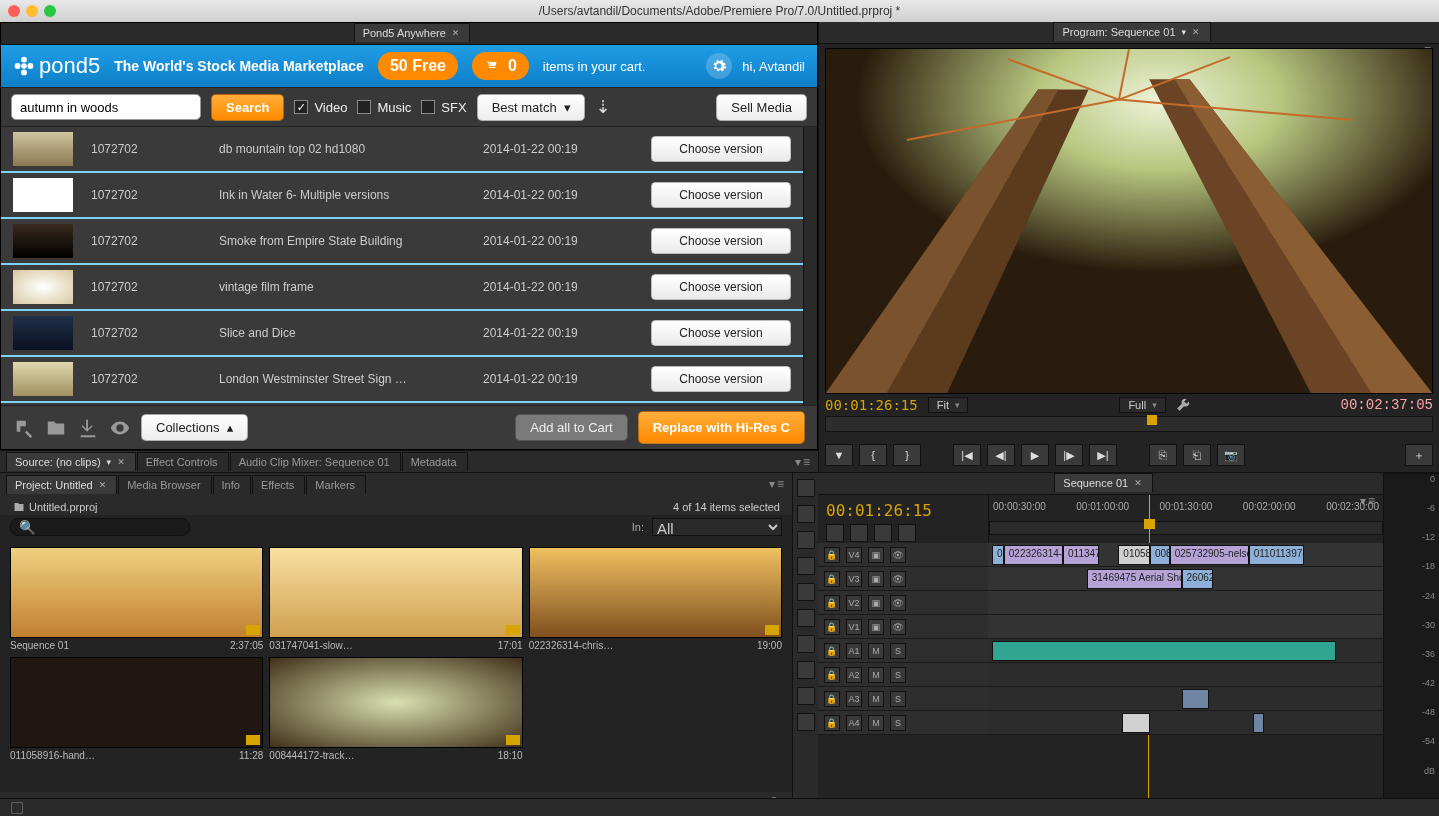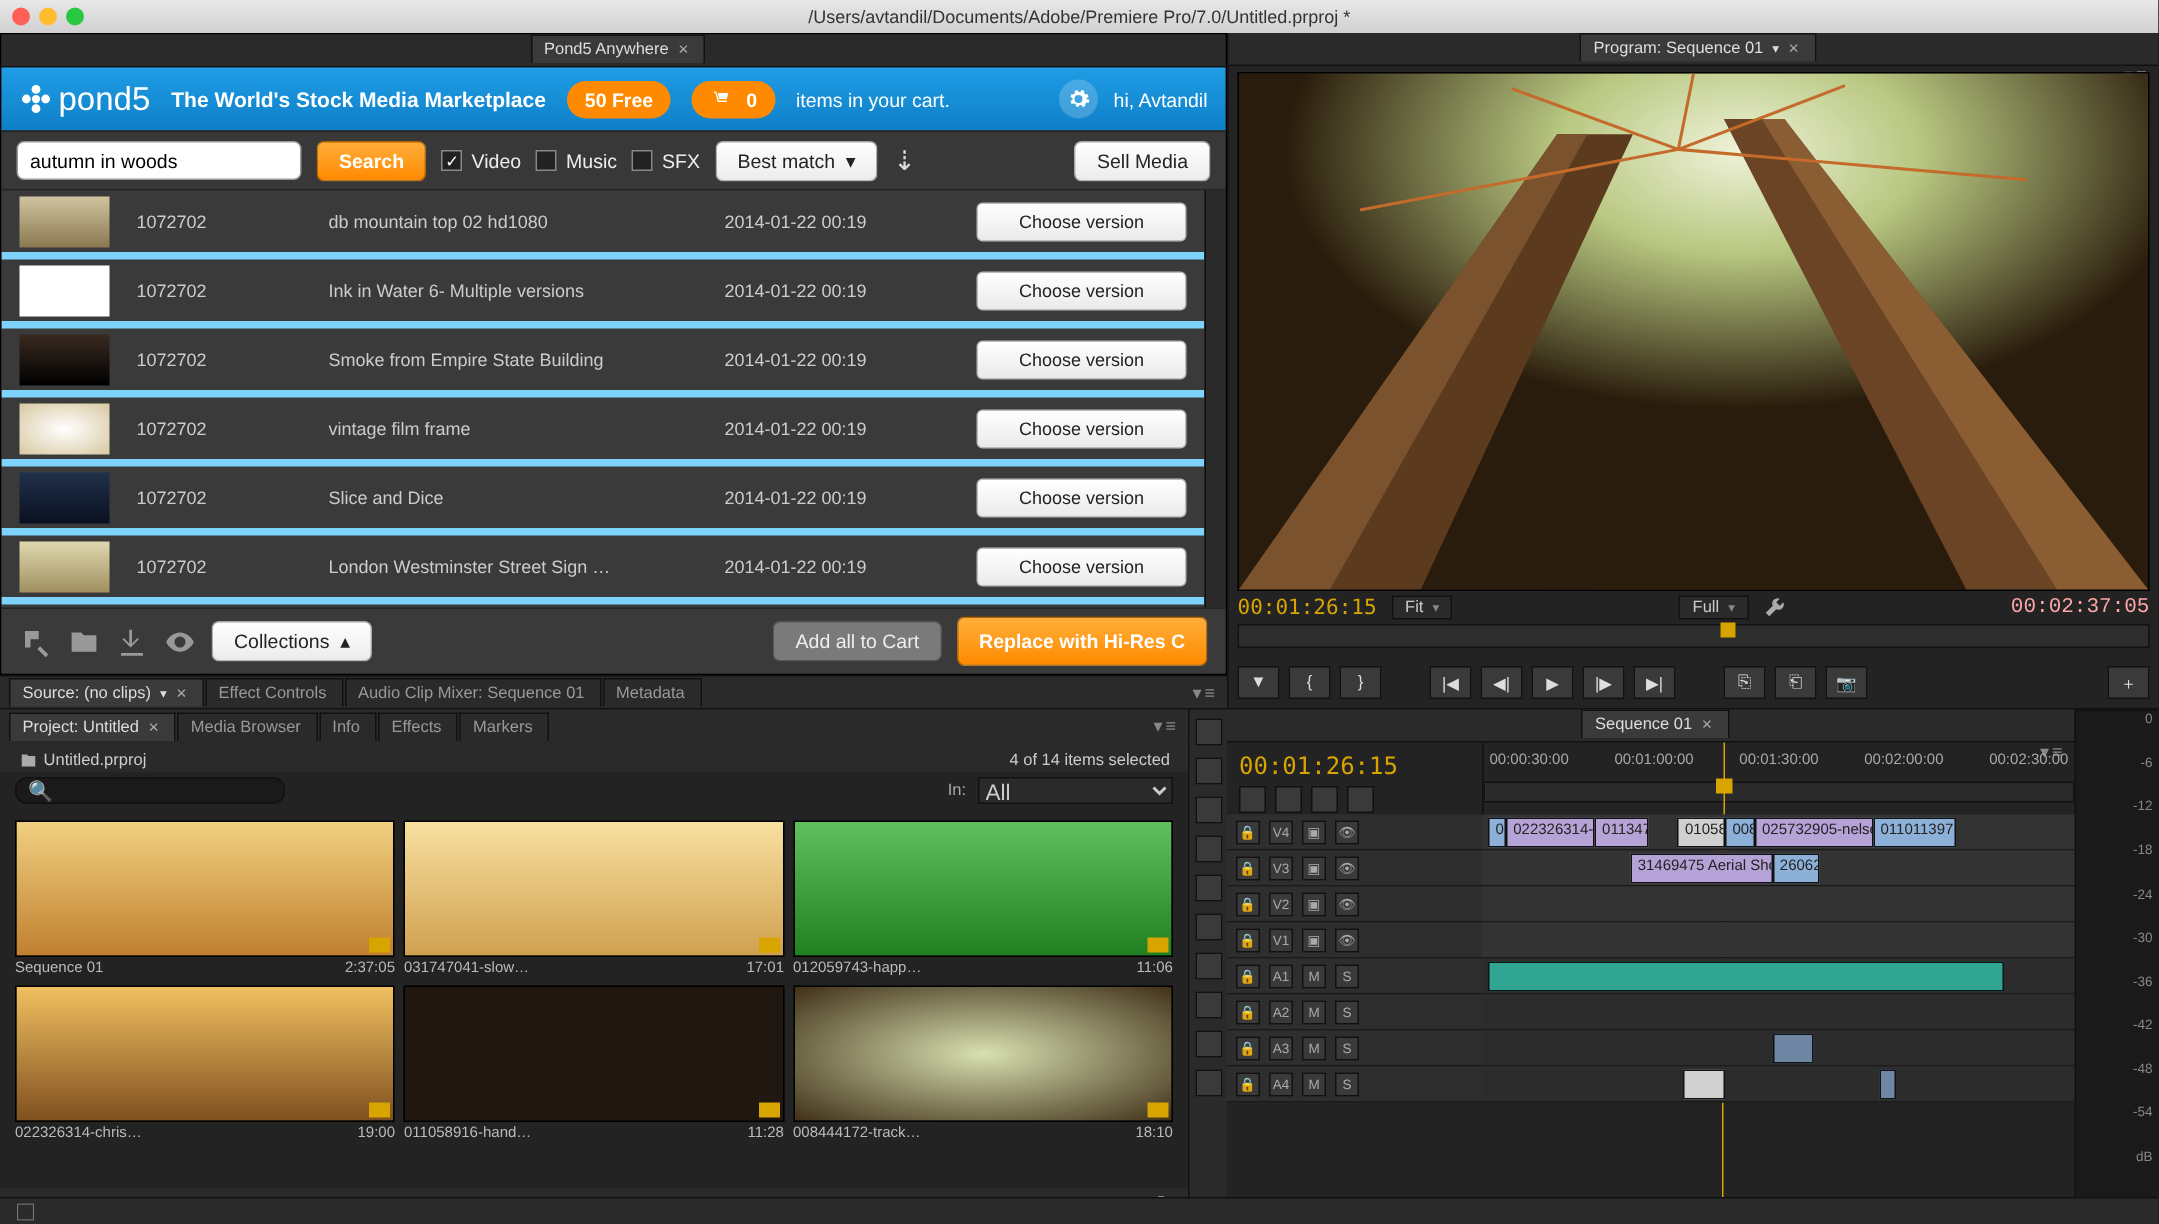--- a/index.html
+++ b/index.html
@@ -18,37 +18,37 @@
 .tab.inactive { background:#2a2a2a; color:#999; }
 .tab .x { font-size:9px; color:#aaa; }
 .panel-menu { margin-left:auto; margin-right:6px; color:#888; font-size:12px; letter-spacing:2px;}
 
 
 .pond-panel { background:#333; border:1px solid #000; display:flex; flex-direction:column; }
 .pond-header { height:42px; background:linear-gradient(#1f9de5,#0e7fc8); display:flex; align-items:center; padding:0 12px; gap:14px; color:#fff;}
 .pond-logo { font-family:Arial; font-size:22px; font-weight:300; display:flex; align-items:center; gap:4px;}
 .pond-logo svg{width:22px;height:22px;}
 .pond-tagline { font-size:14px; font-weight:600; }
-.pill { border-radius:14px; padding:5px 12px; font-size:13px; font-weight:bold; }
+.pill { border-radius:14px; padding:5px 12px; font-size:16px; font-weight:bold; }
 .pill.orange { background:#ff8a00; color:#fff; }
 .cart-btn { display:flex; align-items:center; gap:8px; }
 .pond-user { margin-left:auto; display:flex; align-items:center; gap:10px; font-size:13px; }
 .pond-user .gear{width:26px;height:26px;border-radius:50%;background:#fff3;display:flex;align-items:center;justify-content:center;}
 
 .pond-searchbar { height:40px; background:#383838; display:flex; align-items:center; padding:0 10px; gap:10px; border-top:1px solid #222; border-bottom:1px solid #222;}
 .pond-searchbar input { width:190px; height:26px; border-radius:5px; border:1px solid #999; padding:0 8px; font-size:13px; background:#fff; }
 .btn { border-radius:5px; padding:5px 14px; font-size:13px; border:1px solid rgba(0,0,0,.3); cursor:pointer; }
 .btn.orange{background:linear-gradient(#ffae3a,#ff8a00);color:#fff;font-weight:bold;}
 .btn.white{background:linear-gradient(#fff,#ececec);color:#222;}
 .check-row{display:flex;align-items:center;gap:6px;color:#eee;font-size:13px;}
 .check-box{width:14px;height:14px;border:1px solid #888;background:#222;display:inline-flex;align-items:center;justify-content:center;}
 .check-box.checked::after{content:"✓";color:#fff;font-size:11px;}
 
 .results { flex:1; overflow:auto; background:#3a3a3a; }
-.result-row { display:grid; grid-template-columns:70px 120px 1fr 160px 140px; align-items:center; height:46px; padding:0 12px; border-bottom:5px solid #7dd3fc; gap:8px;}
+.result-row { display:grid; grid-template-columns:70px 120px 1fr 160px 140px; align-items:center; height:46px; padding:0 12px; border-bottom:2px solid #7dd3fc; gap:8px;}
 .thumb { width:60px; height:34px; background:#555;}
 .choose-btn { background:linear-gradient(#fff,#eaeaea); border:1px solid #bbb; border-radius:4px; padding:5px 10px; font-size:12px; color:#222;}
 
 .pond-footer { height:44px; background:#3a3a3a; display:flex; align-items:center; padding:0 12px; gap:10px; border-top:1px solid #222;}
 .tool-ico{width:22px;height:22px;color:#999;}
 .btn.grey{background:#7a7a7a;color:#eee;}
 .btn.big-orange{background:linear-gradient(#ffae3a,#ff8a00);color:#fff;font-weight:bold;padding:8px 14px;}
 
 
 .source-strip { height:22px; background:#2a2a2a; display:flex; align-items:center; padding-left:6px; gap:1px; border-top:1px solid #111; }
@@ -402,29 +402,20 @@
           <div class="clip">
             <div class="img" style="background:linear-gradient(#f8e0a0,#d0a050)">
               <div class="badge"></div>
             </div>
   <div class="cap">
               <span>031747041-slow…</span>
               <span>17:01</span>
             </div>
           </div>
           <div class="clip">
-            <div class="img" style="background:linear-gradient(#60c060,#208020)">
-              <div class="badge"></div>
-            </div>
-  <div class="cap">
-              <span>012059743-happ…</span>
-              <span>11:06</span>
-            </div>
-          </div>
-          <div class="clip">
             <div class="img" style="background:linear-gradient(#f0c060,#805020)">
               <div class="badge"></div>
             </div>
   <div class="cap">
               <span>022326314-chris…</span>
               <span>19:00</span>
             </div>
           </div>
           <div class="clip">
             <div class="img" style="background:#201810">

